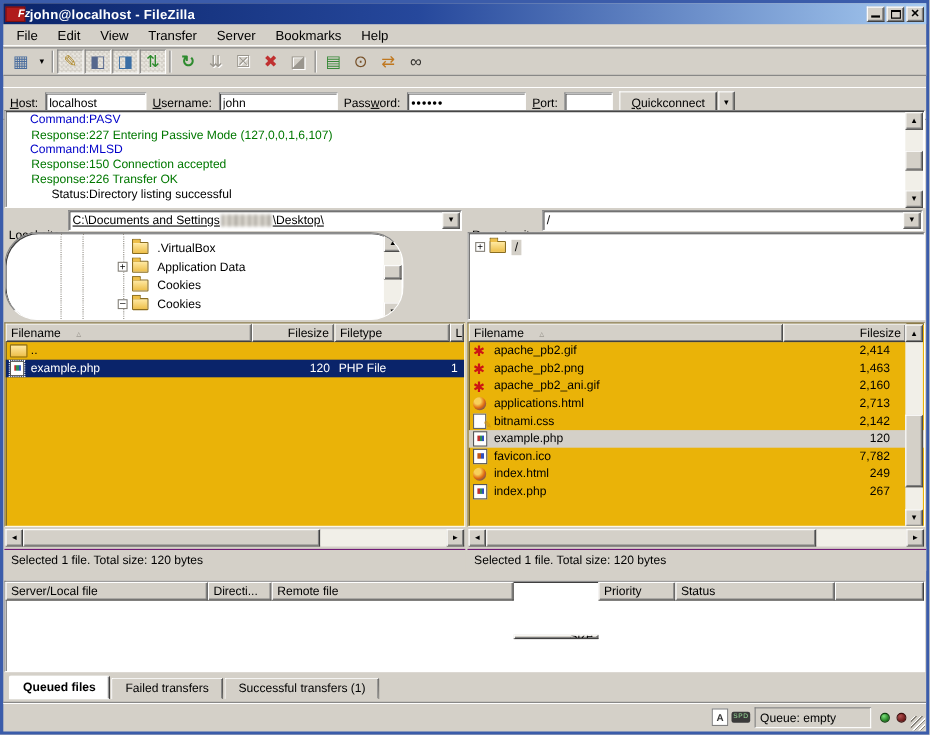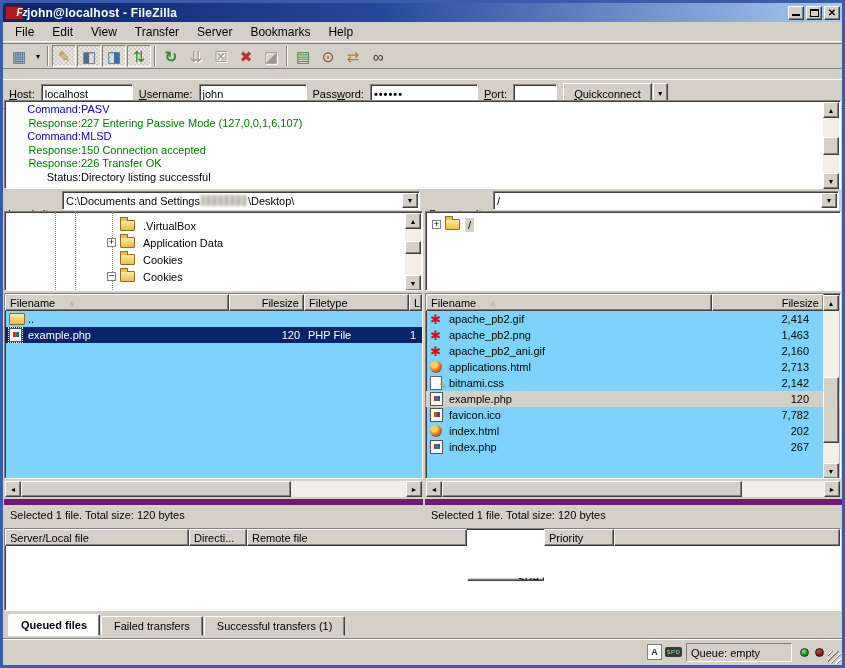--- a/index.html
+++ b/index.html
@@ -112,21 +112,21 @@
   .texp.minus::before { content:"–"; top:-4px; }
   .folder-glyph { width:15px; height:11px; flex:none; position:relative; margin-right:5px;
     background:linear-gradient(#ffe9a2,#edbf4a); border:1px solid #8a6d1f; border-radius:1px; }
   .folder-glyph::before { content:""; position:absolute; top:-4px; left:-1px; width:6px; height:3px;
     background:#edbf4a; border:1px solid #8a6d1f; border-bottom:none; border-radius:1px 1px 0 0; }
   .tname { padding:1px 3px; }
   .trow.selected-inactive .tname { background:#d4d0c8; }
   .tree-guide { position:absolute; top:0; bottom:0; border-left:1px dotted #908c84; }
 
   
-  .listbox { position:absolute; background:#7dd3fc; border:1px solid;
+  .listbox { position:absolute; background:#eab308; border:1px solid;
     border-color:#808080 #fff #fff #808080; box-shadow:inset 1px 1px 0 #404040; overflow:hidden; }
   .list-hdr { display:flex; height:17px; }
   .hcell { background:#d4d0c8; border:1px solid; border-color:#fff #404040 #404040 #fff;
     box-shadow:inset -1px -1px 0 #808080; padding:1px 4px; display:flex; align-items:center;
     white-space:nowrap; overflow:hidden; }
   .hfill { flex:1; }
   .sort-asc { margin-left:14px; font-size:9px; color:#a09c94; }
   .c-size { justify-content:flex-end; }
   .frow { display:flex; height:16px; align-items:center; }
   .fcell { padding:0 4px; white-space:nowrap; overflow:hidden; display:flex; align-items:center; height:16px; }
@@ -148,21 +148,21 @@
     background:radial-gradient(circle at 35% 30%, #f8d05a 0 25%, #e06a10 55%, #1a3d8f 100%); }
   .frow.css .fi::before { content:""; width:10px; height:12px; background:#fff; border:1px solid #666; }
   .frow.css .fi::after { content:"✎"; position:absolute; right:0; bottom:-1px; font-size:9px; color:#c8901a; }
   .frow.php .fi::before, .frow.ico .fi::before { content:""; width:11px; height:12px; background:#fff; border:1px solid #555; }
   .frow.php .fi::after, .frow.ico .fi::after { content:""; position:absolute; left:4px; top:4px; width:6px; height:5px;
     background:linear-gradient(90deg,#c03030 0 33%,#2e8b57 33% 66%,#3050c0 66%); }
   .frow.ico .fi::after { background:linear-gradient(90deg,#c05818 0 50%,#3050c0 50%); }
   .frow.selected .fi::before { outline:1px dotted #fff; }
 
   .pane-status { position:absolute; height:22px; padding:4px 6px 0 6px;
-    border-top:6px solid #701a75; box-shadow:0 -2px 0 #d4d0c8; }
+    border-top:1px solid #701a75; box-shadow:0 -2px 0 #d4d0c8; }
 
   
   #vsplit { position:absolute; left:420px; top:187px; width:2px; height:334px; background:#d4d0c8; }
 
   
   #queue-box { position:absolute; left:1px; top:525px; width:837px; height:83px; background:#fff;
     border:1px solid; border-color:#808080 #fff #fff #808080; box-shadow:inset 1px 1px 0 #404040; }
   #queue-hdr { display:flex; height:17px; }
   #queue-hdr .hcell:nth-child(1){ width:184px; } #queue-hdr .hcell:nth-child(2){ width:58px; }
   #queue-hdr .hcell:nth-child(3){ width:220px;text-align:right; } #queue-hdr .hcell:nth-child(4){ width:77px; justify-content:flex-end;margin-top:48px; }
@@ -324,28 +324,28 @@
     </div>
     <div class="vsb" style="right:1px; top:1px; height:87px;">
       <div class="sb-btn" style="top:0;">▲</div>
       <div class="sb-thumb" style="left:0; width:16px; bottom:34px; height:18px;"></div>
       <div class="sb-btn" style="bottom:0;">▼</div>
     </div>
   </div>
 
   <div class="pane-combo-row" style="left:1px; top:188px; width:419px;">
     <span class="pane-label">Local site:</span>
-    <div class="combo" style="left:58px; width:358px;">
+    <div class="combo" style="left:58px; width:358px;text-decoration:underline;">
       <span>C:\Documents and Settings</span>
         <span class="blur-block"></span>
         <span>\Desktop\</span>
       <div class="combo-arrow">▼</div>
     </div>
   </div>
-  <div class="treebox" style="left:1px; top:208px; width:419px; height:80px;">
+  <div class="treebox" style="left:1px; top:208px; width:363px; height:80px;border-radius:30px;">
     <div class="tree-guide" style="left:50px;"></div>
     <div class="tree-guide" style="left:70px;"></div>
     <div class="tree-guide" style="left:107px;"></div>
     <div style="padding:5px 0 0 102px; position:relative;">
       <div class="trow">
           <span class="texp none"></span>
           <span class="folder-glyph"></span>
           <span class="tname">.VirtualBox</span>
         </div>
         <div class="trow">
@@ -481,21 +481,21 @@
           <span class="fi"></span>
           <span>favicon.ico</span>
         </span>
         <span class="fcell c-size">7,782</span>
       </div>
       <div class="frow firefox">
         <span class="fcell c-name">
           <span class="fi"></span>
           <span>index.html</span>
         </span>
-        <span class="fcell c-size">202</span>
+        <span class="fcell c-size">249</span>
       </div>
       <div class="frow php">
         <span class="fcell c-name">
           <span class="fi"></span>
           <span>index.php</span>
         </span>
         <span class="fcell c-size">267</span>
       </div>
     <div class="vsb" style="right:1px; top:1px; height:184px;">
       <div class="sb-btn" style="top:0;">▲</div>
@@ -510,20 +510,21 @@
   </div>
   <div class="pane-status" style="left:422px; top:496px; width:417px;">Selected 1 file. Total size: 120 bytes</div>
 
   <div id="queue-box">
     <div id="queue-hdr">
       <div class="hcell">Server/Local file</div>
         <div class="hcell">Directi...</div>
         <div class="hcell">Remote file</div>
         <div class="hcell">Size</div>
         <div class="hcell">Priority</div>
+        <div class="hcell">Status</div>
       <div class="hcell hfill"></div>
     </div>
   </div>
 
   <div id="tabs">
     <div class="tab active">Queued files</div>
       <div class="tab">Failed transfers</div>
       <div class="tab">Successful transfers (1)</div>
   </div>
 

